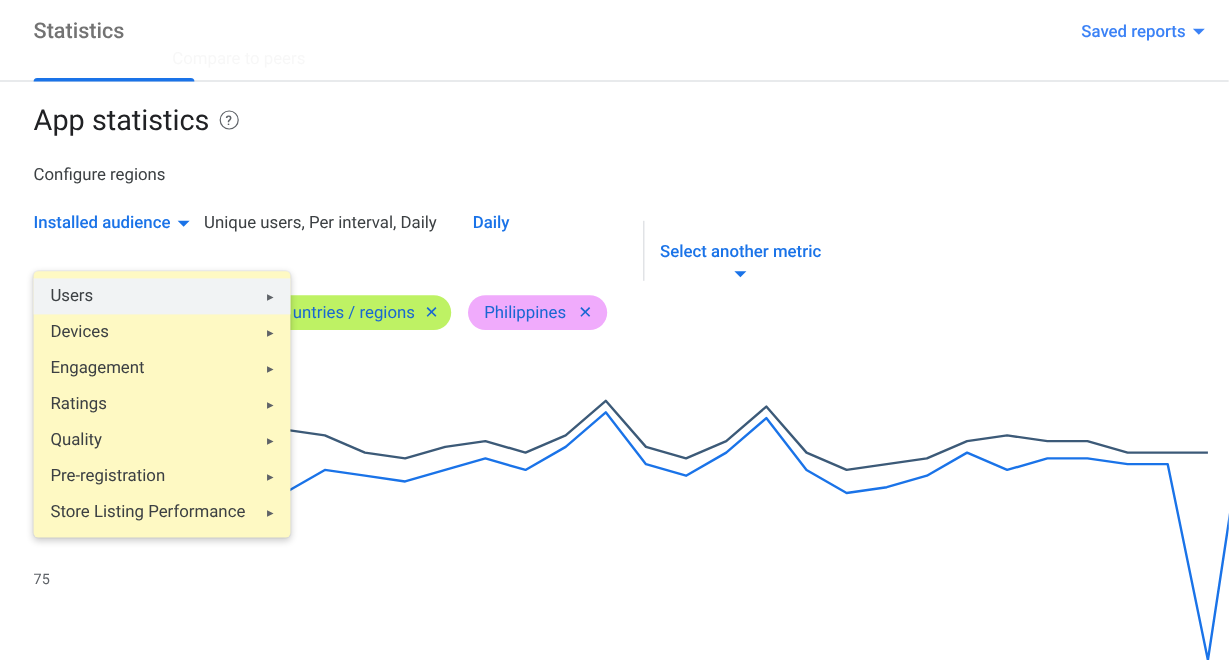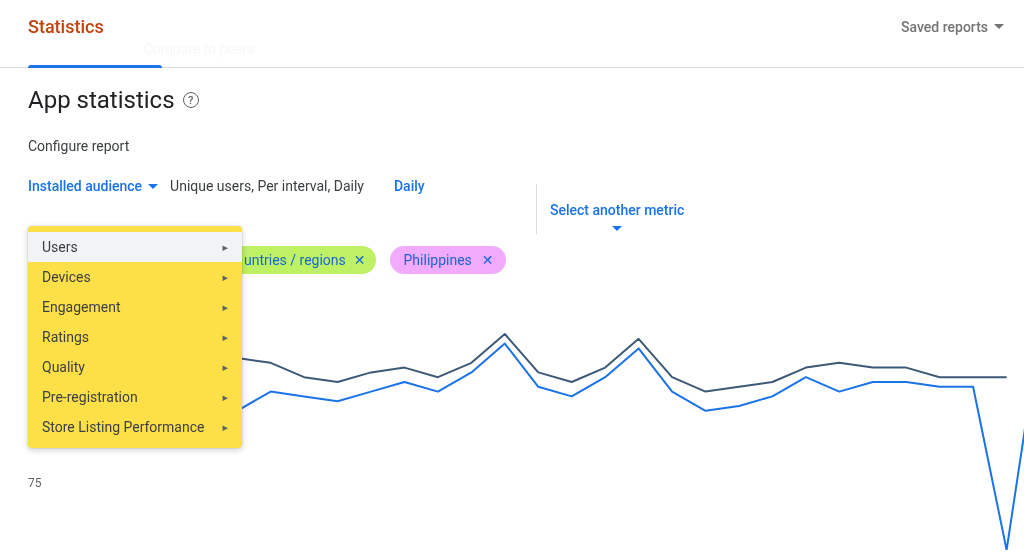--- a/index.html
+++ b/index.html
@@ -12,22 +12,22 @@
     height: 558px;
     overflow: hidden;
     position: relative;
   }
   .header-row {
     display: flex;
     justify-content: space-between;
     align-items: center;
     padding: 16px 20px 4px 28px;
   }
-  .stats-title { font-size: 18px; font-weight: 500; color: #c2410c; }
-  .saved-reports { color: #737373; font-size: 14px; font-weight: 500; display: flex; align-items: center; gap: 6px; cursor: pointer; }
+  .stats-title { font-size: 18px; font-weight: 500; color: #737373; }
+  .saved-reports { color: #3b82f6; font-size: 14px; font-weight: 500; display: flex; align-items: center; gap: 6px; cursor: pointer; }
   .tabs-row {
     padding: 0 28px;
     border-bottom: 1px solid #dadce0;
     display: flex;
     gap: 30px;
     position: relative;
   }
   .tab-underline {
     position: absolute;
     bottom: -1px;
@@ -80,21 +80,21 @@
   }
   .chip .x { color:#1967d2; font-size:14px; cursor:pointer; padding:0 2px;}
   .chip-partial {
     background:#bef264; color:#1967d2; border-radius: 0 16px 16px 0;
     padding:6px 10px 6px 6px; display:flex; align-items:center; gap:8px;
     margin-left: 210px;
   }
   
   .dd-card {
     position:absolute; left:28px; top:226px; width:214px;
-    background:#fde047; border-radius:4px;
+    background:#fef9c3; border-radius:4px;
     box-shadow: 0 2px 6px rgba(0,0,0,0.2), 0 0 0 1px rgba(0,0,0,0.04);
     padding:6px 0;
     z-index:10;
   }
   .dd-item {
     display:flex; justify-content:space-between; align-items:center;
     padding: 7px 14px; color:#3c4043; cursor:pointer; font-size:14px;
   }
   .dd-item:hover, .dd-item.active { background:#f1f3f4;}
   .chev { color:#5f6368; font-size:11px;}
@@ -134,21 +134,21 @@
   <div class="tab" style="opacity:0.15;">Compare to peers</div>
   <div class="tab-underline"></div>
 </div>
 
 <div class="page-title-row">
   <div class="page-title">App statistics</div>
   <span class="help-icon">?</span>
 </div>
 
 <div class="config-row">
-  <div class="config-label">Configure report</div>
+  <div class="config-label">Configure regions</div>
 </div>
 
 <div class="metric-row">
   <div class="metric-left">
     <div class="metric-dd">
       <span>Installed audience</span>
       <span class="caret-down"></span>
     </div>
     <span class="metric-sub">Unique users, Per interval, Daily</span>
     <span class="edit-link">Daily</span>

